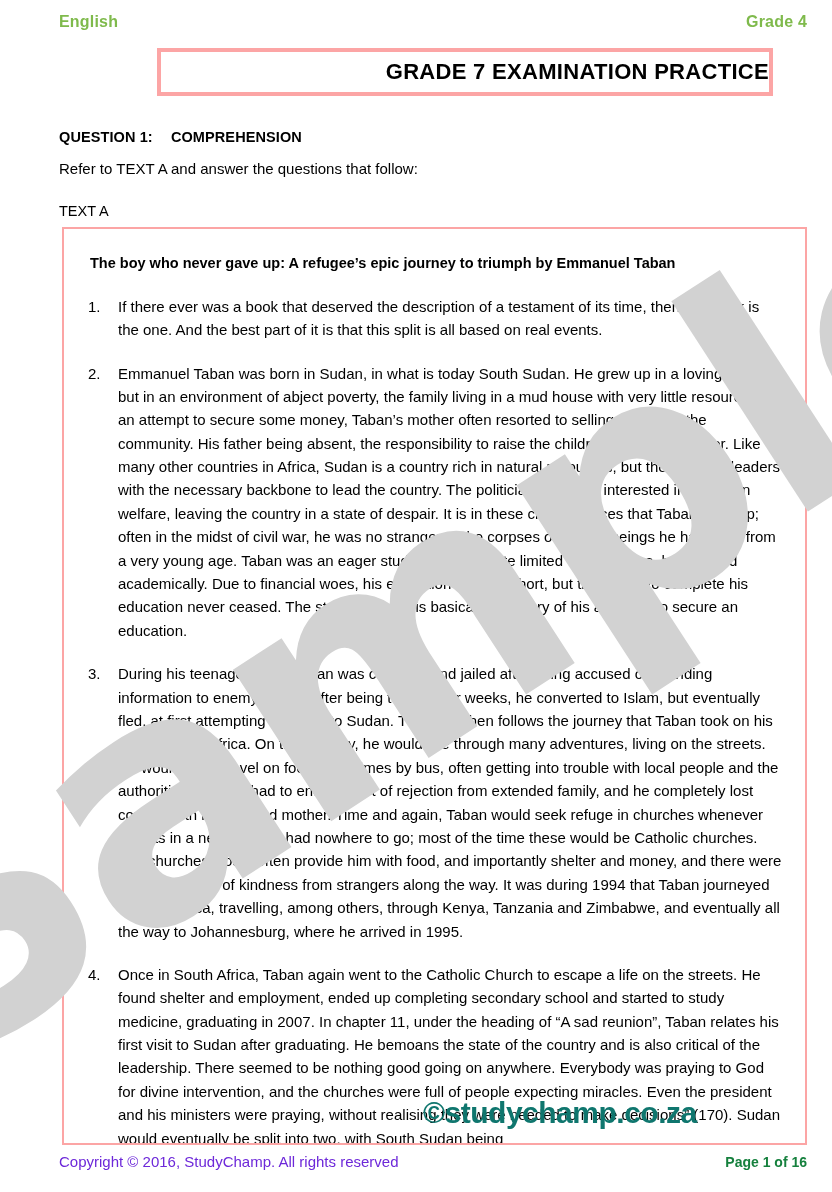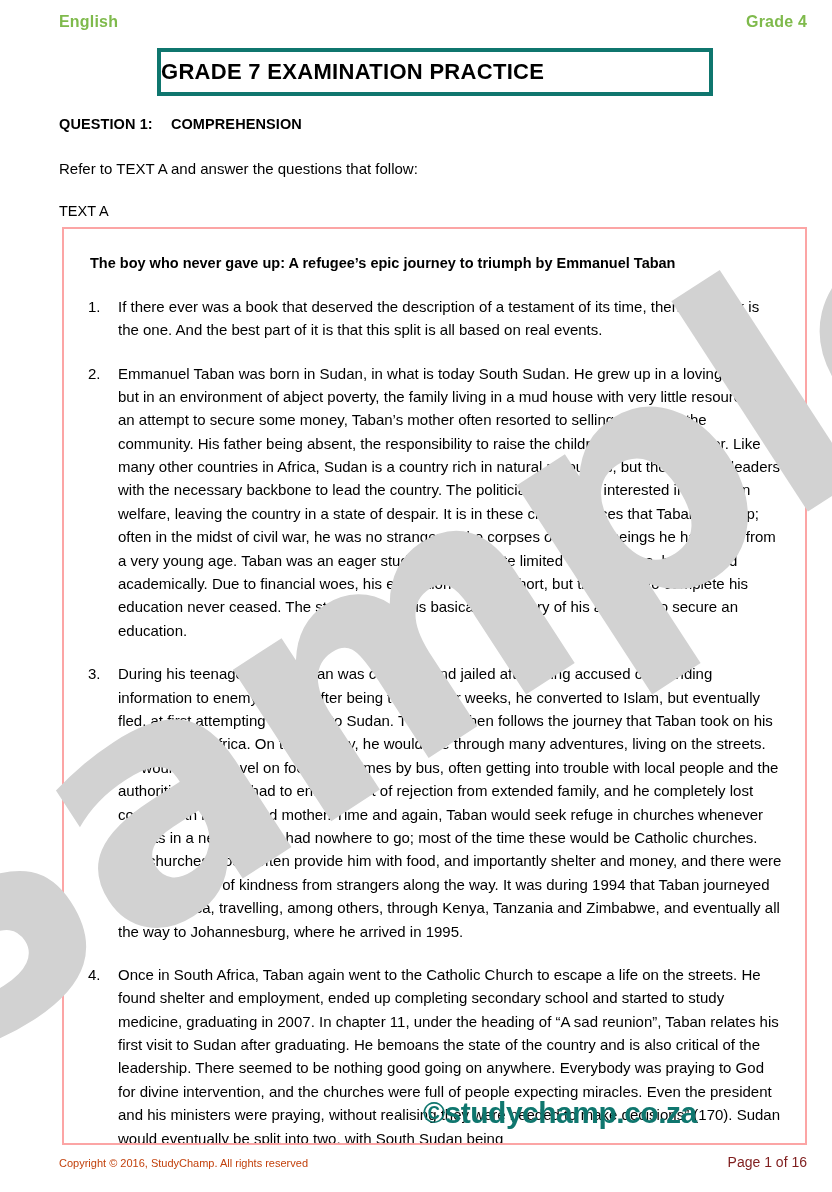--- a/index.html
+++ b/index.html
@@ -41,43 +41,43 @@
     font-size: 16px;
     font-weight: bold;
     letter-spacing: 0.2px;
   }
 
   
   .title-box {
     position: absolute;
     top: 48px;
     left: 140px;
-    width: 556px;
+    width: 616px;
     height: 48px;
     box-sizing: border-box;
-    border: 4px solid #0f766e;
+    border: 4px solid #fca5a5;
     background: #ffffff;
     display: flex;
     align-items: center;
-    justify-content: flex-start;
+    justify-content: flex-end;
     z-index: 5;
   }
   .title-box .title-text {
     font-size: 22px;
     font-weight: bold;
     letter-spacing: 0.3px;
     color: #000000;
     text-align: center;
     font-family: "Liberation Sans", sans-serif;
   }
 
   
   .question-head {
     position: absolute;
-    top: 116px;
+    top: 129px;
     left: 42px;
     font-size: 14.5px;
     font-weight: bold;
     letter-spacing: 0.1px;
     z-index: 5;
   }
   .question-head .q-label { margin-right: 14px; }
 
   .refer-line {
     position: absolute;
@@ -179,27 +179,27 @@
     position: absolute;
     bottom: 22px;
     left: 42px;
     right: 42px;
     display: flex;
     justify-content: space-between;
     align-items: baseline;
     z-index: 7;
   }
   .footer .copyright {
-    font-size: 11px;
-    color: #c2410c;
+    font-size: 15px;
+    color: #6d28d9;
   }
   .footer .pagenum {
     font-size: 14px;
-    font-weight: normal;
-    color: #7f1d1d;
+    font-weight: bold;
+    color: #15803d;
   }
 </style>
 </head>
 <body>
 
 <div class="page">
 
   <div class="header-row">
     <span class="hdr-left">English</span>
     <span class="hdr-right">Grade 4</span>

